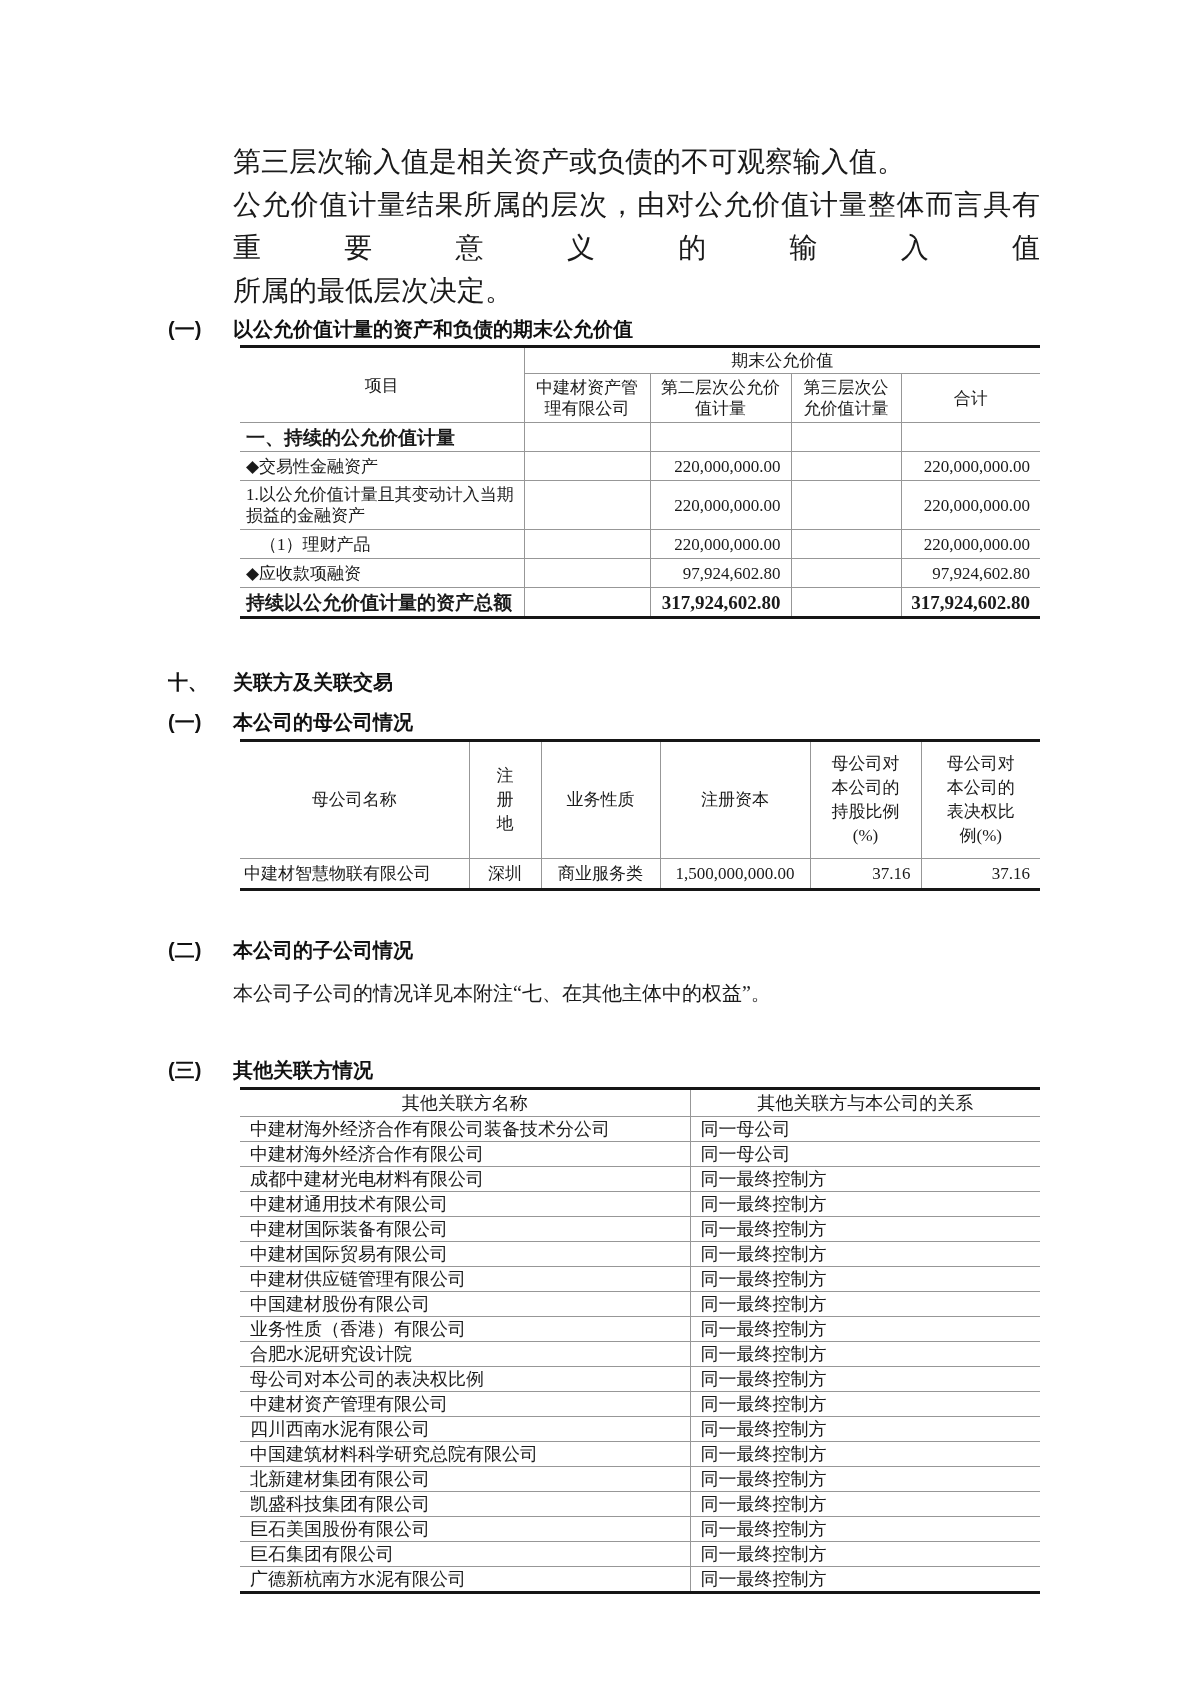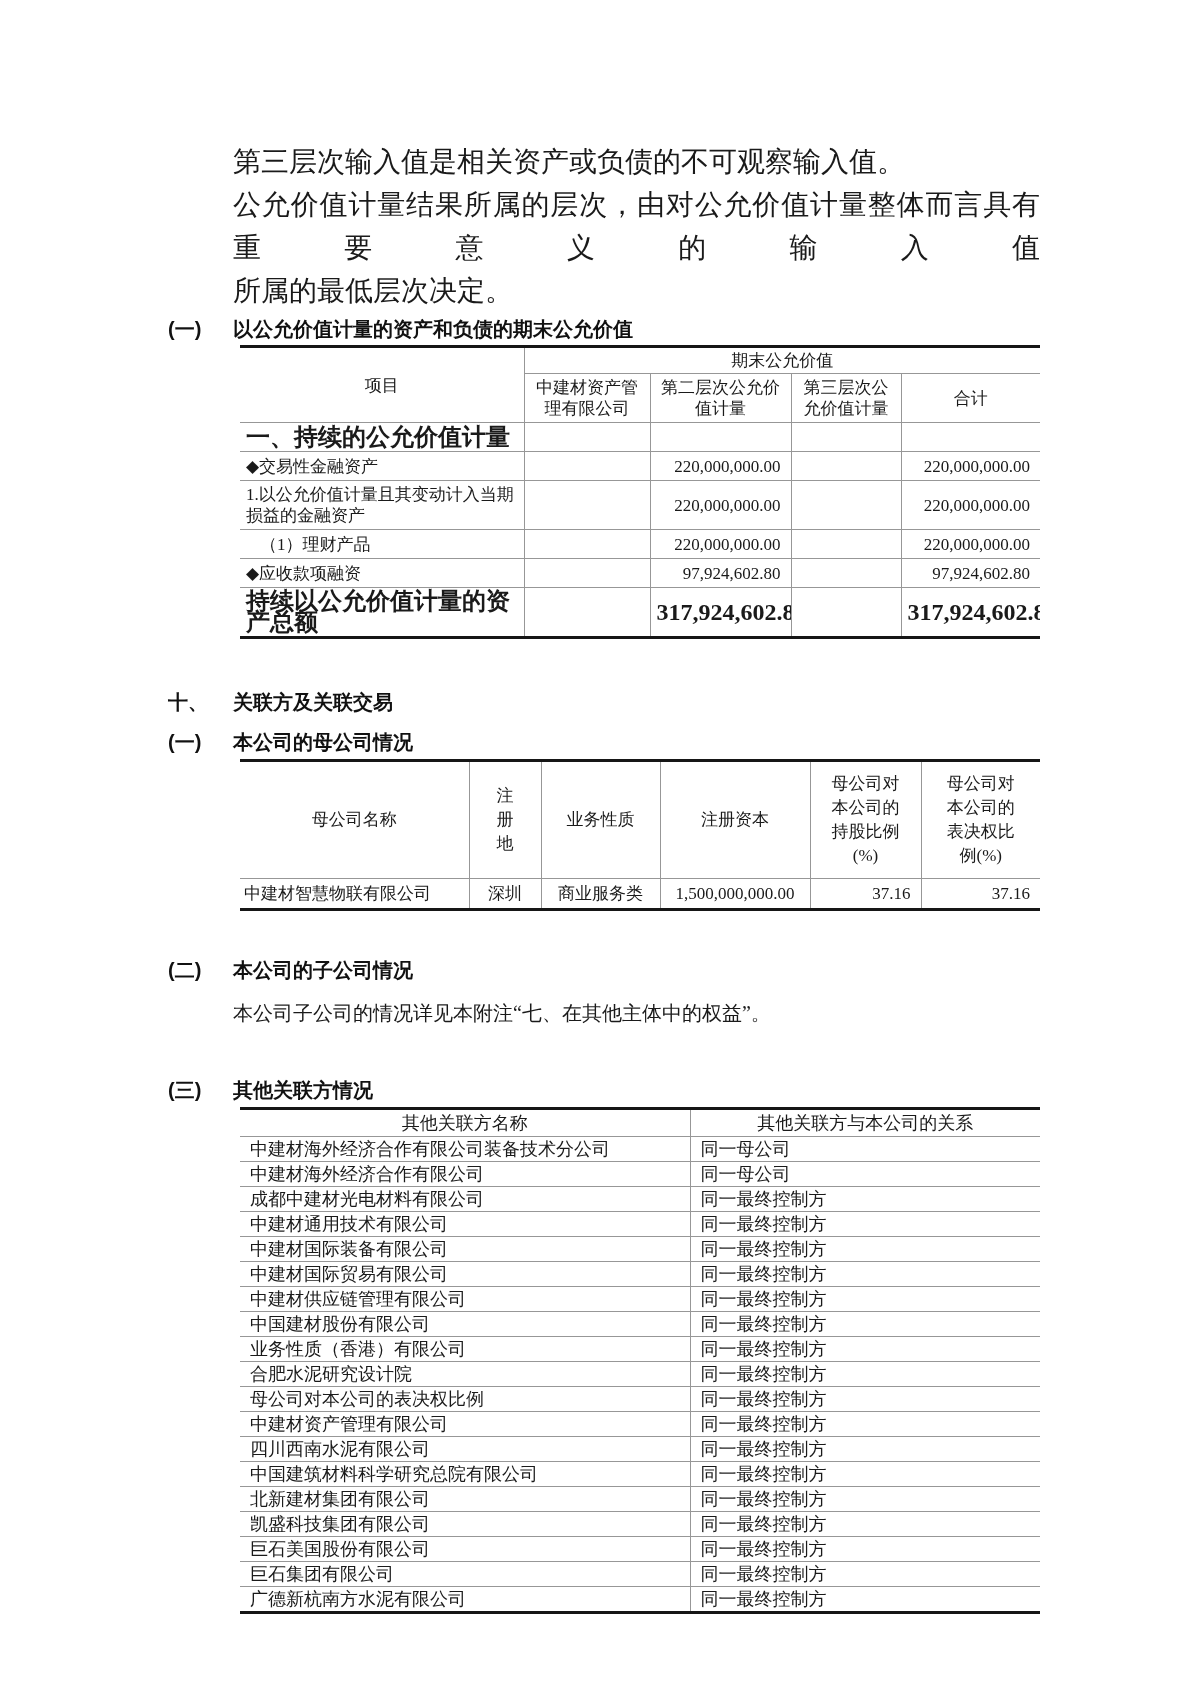--- a/index.html
+++ b/index.html
@@ -65,21 +65,21 @@
   table.tbl tr > *:last-child  { border-right:none; }
   table.tbl thead tr:first-child > * { border-top:none; }
   table.tbl th { text-align:center; }
   .a-l { text-align:left; }
   .a-c { text-align:center; }
   .a-r { text-align:right; padding-right:10px !important; }
   
   #tbl-fv { margin-top:3px; font-size:17px; }
   #tbl-fv td { height:22px; }
   #tbl-fv .group-th { padding:2px 4px; }
-  tr.rt-section td, tr.rt-total td { font-weight:bold; font-size:24px; }
+  tr.rt-section td, tr.rt-total td { font-weight:bold; font-size:19px; }
   tr.rt-sub td:first-child { padding-left:20px; }
   
   #tbl-parent { margin-top:4px; font-size:17px; }
   #tbl-parent th { padding:10px 20px; line-height:24px; }
   #tbl-parent td { padding:4px 4px; }
   
   #tbl-other { margin-top:4px; }
   #tbl-other th { padding:2px 6px; line-height:22px; }
   #tbl-other td { padding:2px 10px; line-height:20px; height:20px; }
   

